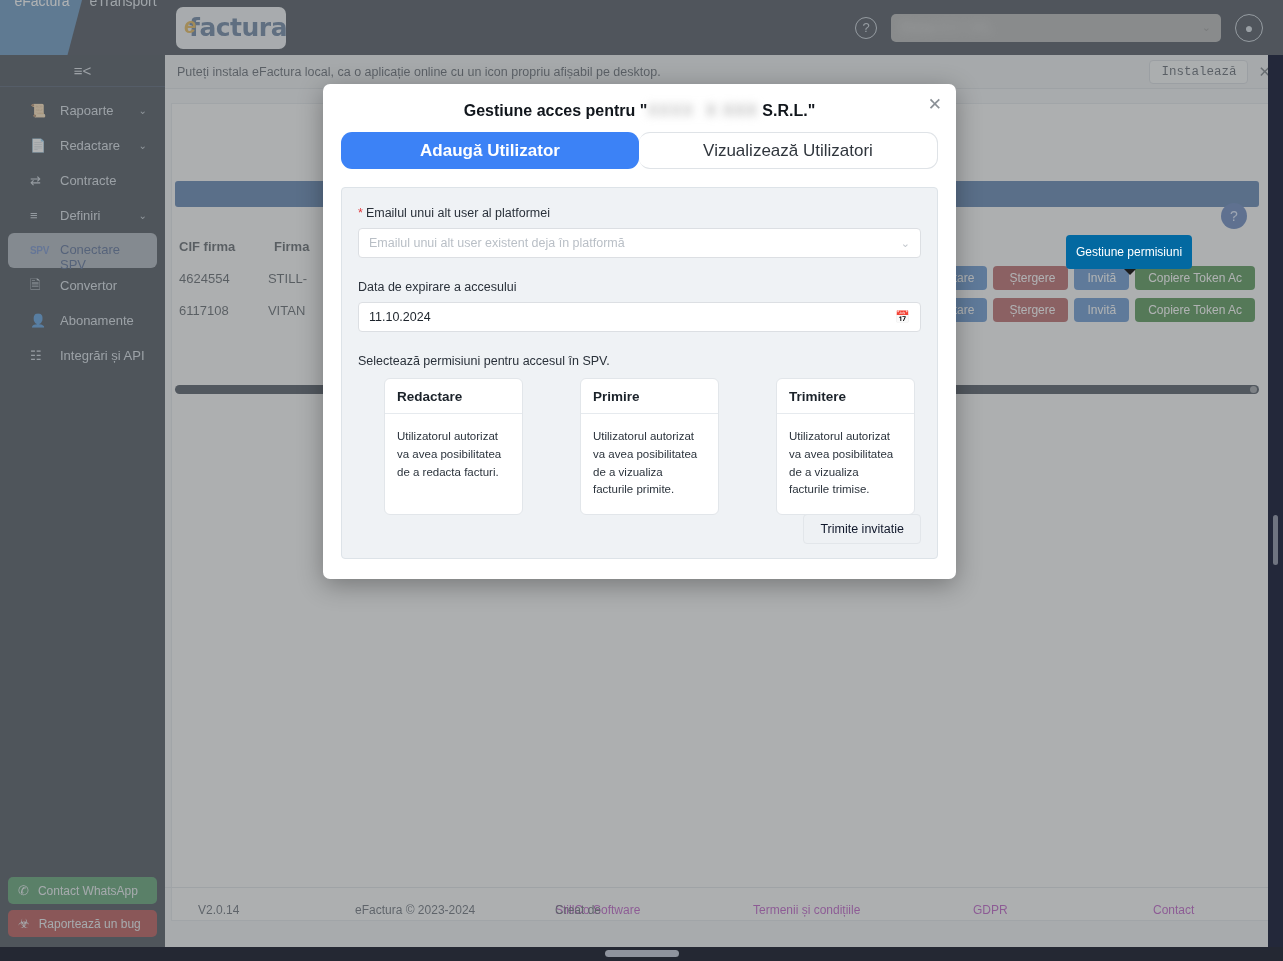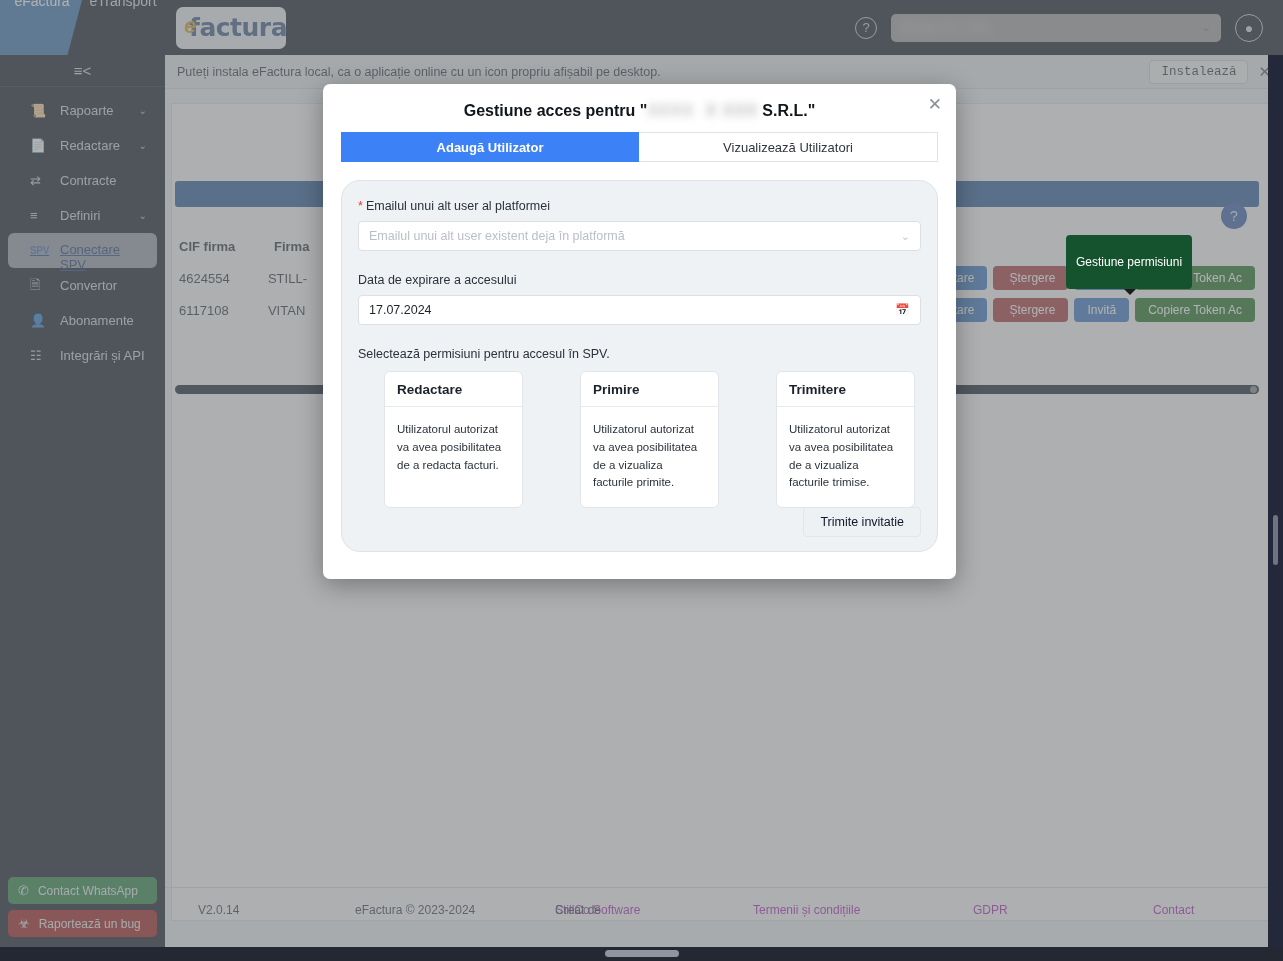--- a/index.html
+++ b/index.html
@@ -77,21 +77,21 @@
   .hamburger-row {
     height: 32px; display: flex; align-items: center; justify-content: center;
     border-bottom: 1px solid #11203a;
   }
   .hamburger { color: #cfd6e0; font-size: 15px; cursor: pointer; }
   .menu { padding-top: 6px; }
   .menu-item {
     height: 35px; display: flex; align-items: center; padding: 0 10px 0 22px;
     color: #c9d2dd; font-size: 13px; cursor: pointer; margin: 0 8px; border-radius: 6px;
   }
-  .menu-item.active { background: #8d96a3; color: #123a80; text-decoration: underline; }
+  .menu-item.active { background: #8d96a3; color: #123a80; }
   .menu-item.active .m-label { color: #12306b; margin-top: 12px; }
   .m-ico {
     width: 22px; height: 18px; margin-right: 8px; display: flex; align-items: center;
     color: #b9c3cf; font-size: 13px;
   }
   .m-ico.spv { font-size: 10px; font-weight: bold; color: #3c63b5; letter-spacing: -.3px; }
   .m-label { flex: 1; }
   .m-caret { font-size: 10px; color: #aab4c1; }
   .side-bottom { position: absolute; left: 8px; bottom: 18px; width: 149px; }
   .side-btn {
@@ -165,22 +165,22 @@
   .f-contact { left: 988px; }
 
   
   .overlay {
     position: absolute; left: 0; top: 0; width: 1283px; height: 961px;
     background: rgba(128,130,133,.62);
   }
 
   
   .tooltip {
-    position: absolute; left: 1066px; top: 235px; background: #14532d; color: #fff;
-    font-size: 12px; padding: 20px 10px; border-radius: 4px; white-space: nowrap;
+    position: absolute; left: 1066px; top: 235px; background: #0369a1; color: #fff;
+    font-size: 12px; padding: 10px 10px; border-radius: 4px; white-space: nowrap;
   }
   .tooltip::after {
     content: ""; position: absolute; left: 50%; margin-left: -5px; bottom: -6px;
     border-left: 6px solid transparent; border-right: 6px solid transparent;
     border-top: 6px solid #1c1c1c;
   }
 
   
   .modal {
     position: absolute; left: 323px; top: 84px; width: 633px; height: 495px;
@@ -194,28 +194,28 @@
     text-align: center; font-size: 16px; font-weight: bold; color: #11161c;
     padding: 18px 44px 12px 44px;
   }
   .blurname {
     display: inline-block; filter: blur(4px); color: #9a9a9a; letter-spacing: 1px;
     background: linear-gradient(90deg,#bdbdbd 0 42%, #ffffff 42% 52%, #b4b4b4 52% 100%);
     -webkit-background-clip: text; background-clip: text; color: transparent;
   }
   .tabs { display: flex; margin: 0 18px; }
   .tab {
-    flex: 1; height: 30px; display: flex; align-items: center; justify-content: center;
-    font-size: 13px; cursor: pointer;
+    flex: 1; height: 37px; display: flex; align-items: center; justify-content: center;
+    font-size: 17px; cursor: pointer; border-radius: 11px;
   }
   .tab.active { background: #3c82f6; color: #fff; font-weight: 600; }
   .tab.idle { background: #fff; color: #30363d; border: 1px solid #dfe3e7; border-left: none;}
   .form-card {
     margin: 18px 18px 0 18px; background: #eff2f5; border: 1px solid #dde3e8;
-    border-radius: 19px; padding: 18px 16px 16px 16px; height: 372px; position: relative;
+    border-radius: 4px; padding: 18px 16px 16px 16px; height: 372px; position: relative;
   }
   .flabel { font-size: 12.5px; color: #2a313a; margin-bottom: 8px; }
   .req { color: #e0393e; margin-right: 3px; }
   .fselect {
     height: 30px; background: #fff; border: 1px solid #dcdfe3; border-radius: 4px;
     display: flex; align-items: center; padding: 0 10px; font-size: 12.5px; color: #b9bfc6;
     cursor: pointer;
   }
   .fselect .caret { margin-left: auto; color: #c2c7cd; font-size: 11px; }
   .flabel2 { font-size: 12.5px; color: #2a313a; margin: 22px 0 8px 0; }
@@ -424,21 +424,21 @@
       <div class="flabel">
         <span class="req">*</span><span>Emailul unui alt user al platformei</span>
       </div>
       <div class="fselect">
         <span>Emailul unui alt user existent deja în platformă</span>
         <span class="caret">⌄</span>
       </div>
 
       <div class="flabel2">Data de expirare a accesului</div>
       <div class="fdate">
-        <span>17.07.2024</span>
+        <span>11.10.2024</span>
         <span class="cal">📅</span>
       </div>
 
       <div class="perm-label">Selectează permisiuni pentru accesul în SPV.</div>
 
       <div class="perm-grid">
         <div class="perm-card">
           <div class="perm-head">Redactare</div>
           <div class="perm-body">Utilizatorul autorizat va avea posibilitatea de a redacta facturi.</div>
         </div>

